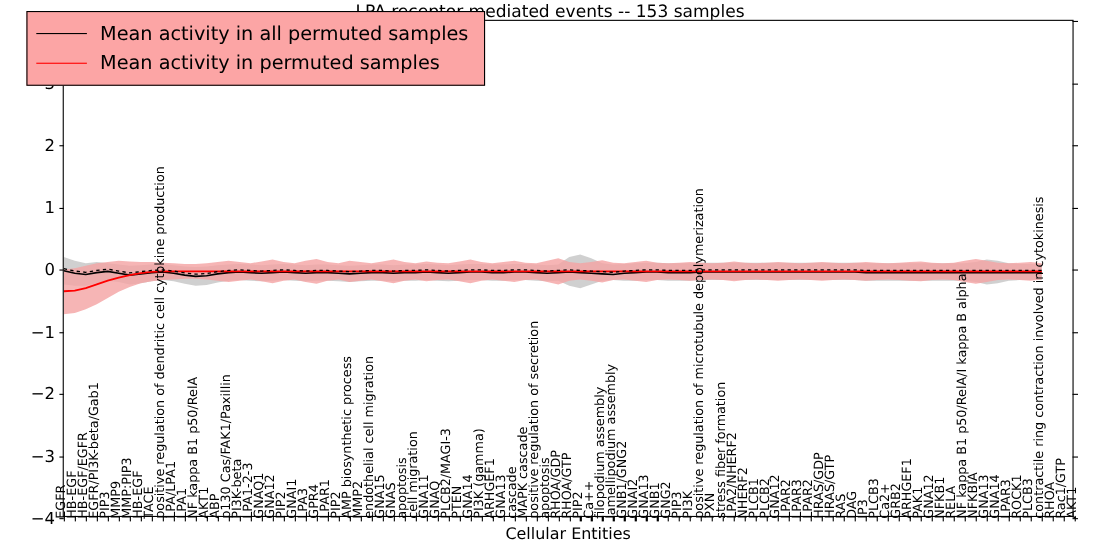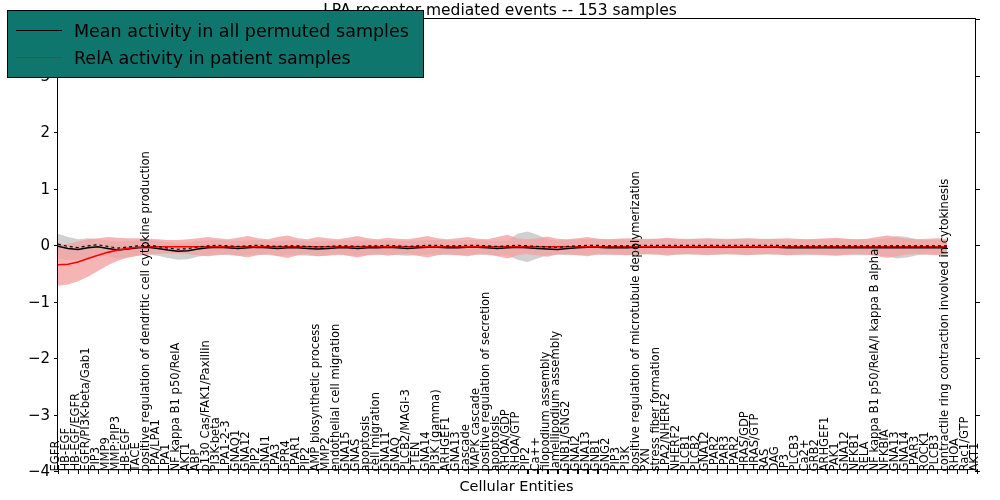--- a/index.html
+++ b/index.html
@@ -28,21 +28,21 @@
     transform:rotate(-90deg);
     font-size:11.6px;color:#000;white-space:nowrap;line-height:11.6px;
   }
   #xlabel{
     position:absolute;left:0;width:919px;top:460px;text-align:center;
     font-size:14.5px;color:#000;
   }
 
   
   #legend{
-    position:absolute;left:7px;top:10px;border:1.1px solid #000;background:#0f766e;
+    position:absolute;left:24px;top:10px;border:1.1px solid #000;background:#fca5a5;
     padding:6px 14px 6px 8px;z-index:40;
   }
   .legrow{display:flex;align-items:center;height:27px;}
   .legline{width:46px;height:0;border-top:1.7px solid #000;margin-right:12px;flex:0 0 46px;}
   .legline.red{border-top-color:#ff0000;}
   .legtxt{font-size:17.5px;color:#000;white-space:nowrap;}
 </style>
 </head>
 <body>
 
@@ -279,17 +279,17 @@
     <div id="xlabel" style="position:absolute;left:57px;top:478px;width:919px;text-align:center;font-size:14.5px;">Cellular Entities</div>
   </div>
 
   <div id="legend">
     <div class="legrow">
       <span class="legline"></span>
       <span class="legtxt">Mean activity in all permuted samples</span>
     </div>
     <div class="legrow">
       <span class="legline red"></span>
-      <span class="legtxt">RelA activity in patient samples</span>
+      <span class="legtxt">Mean activity in permuted samples</span>
     </div>
   </div>
 
 </div>
 
 </body></html>

